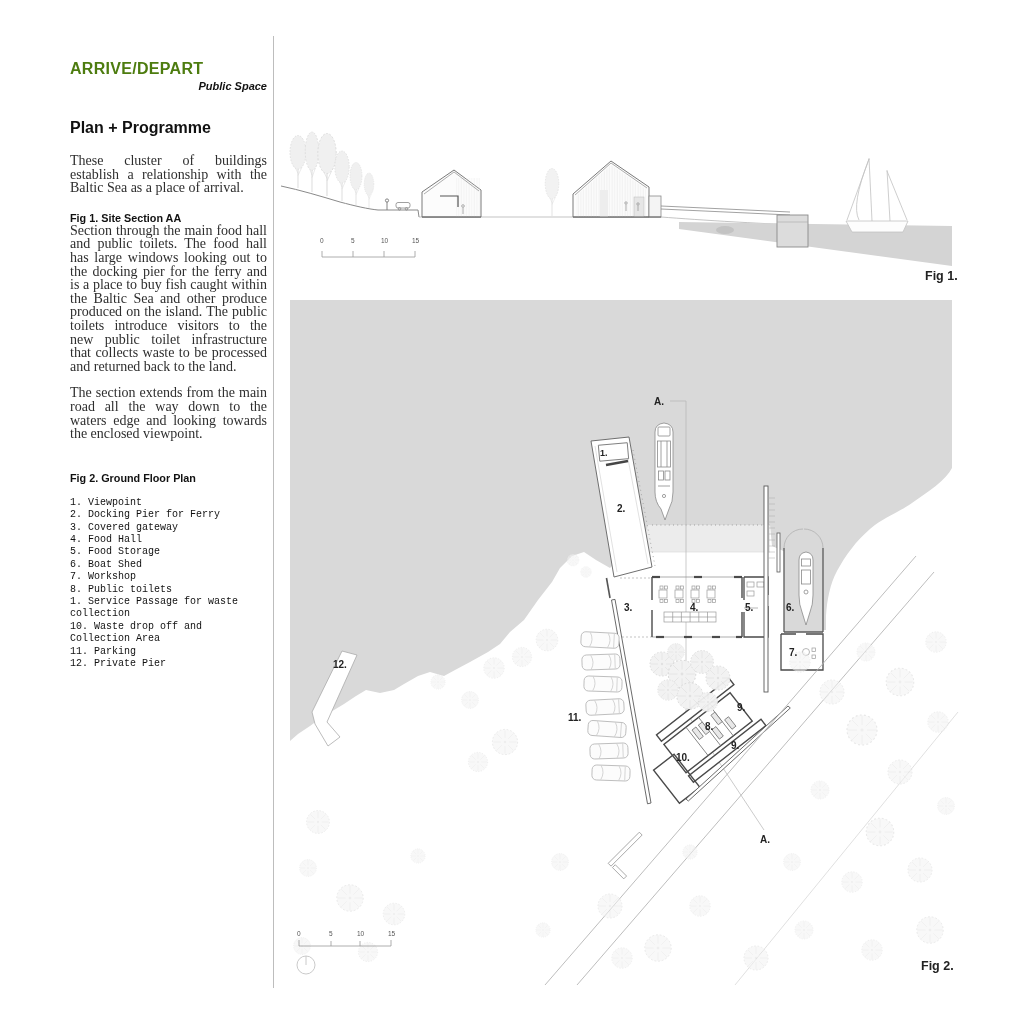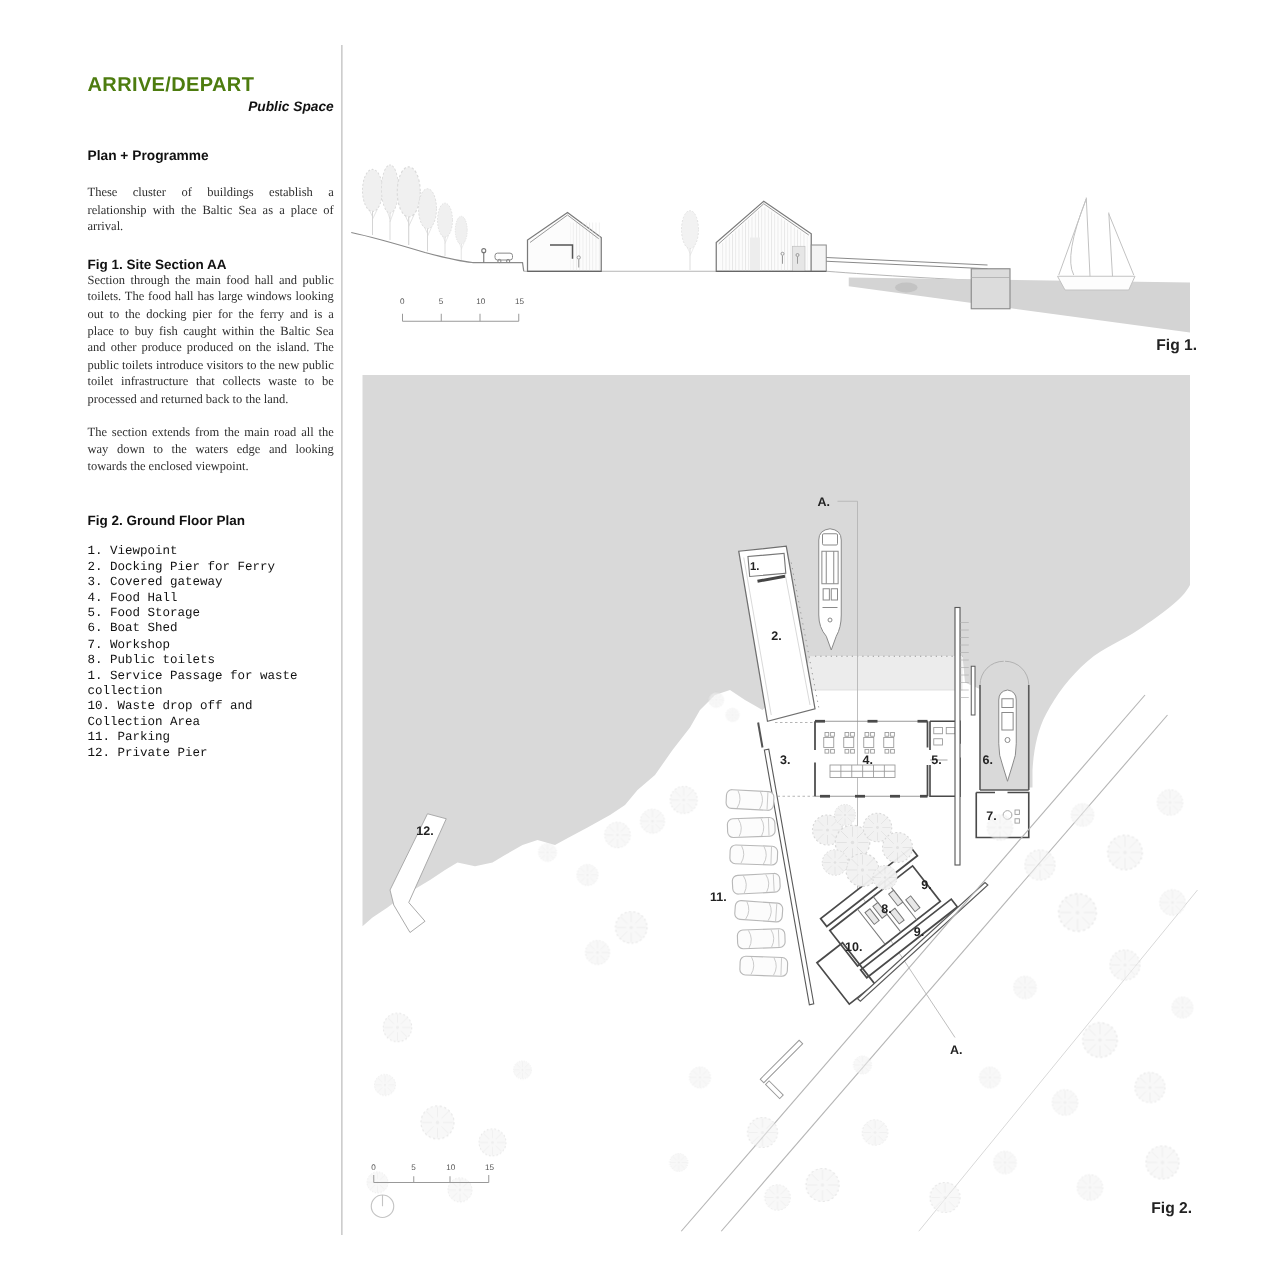--- a/index.html
+++ b/index.html
@@ -2,22 +2,22 @@
 <html><head>
 <meta charset="utf-8">
 <style>
   html,body{margin:0;padding:0;background:#ffffff;}
   #page{position:relative;width:1024px;height:1024px;background:#ffffff;overflow:hidden;
         font-family:"Liberation Sans",sans-serif;color:#1f1f1f;}
   .divider{position:absolute;left:273px;top:36px;width:1px;height:952px;background:#bdbdbd;}
   .leftcol{position:absolute;left:70px;top:60px;width:197px;}
   .leftcol h1{font-size:16px;font-weight:bold;letter-spacing:.3px;margin:0;color:#4d7c0f;}
   .subtitle{font-size:11px;font-style:italic;font-weight:bold;margin-top:2px;color:#111;text-align:right;}
-  .leftcol h2{font-size:11px;font-weight:bold;margin:27px 0 0 0;color:#111;}
-  p.serif{font-family:"Liberation Serif",serif;font-size:10px;line-height:13.6px;
+  .leftcol h2{font-size:16px;font-weight:bold;margin:27px 0 0 0;color:#111;}
+  p.serif{font-family:"Liberation Serif",serif;font-size:14px;line-height:13.6px;
           text-align:justify;margin:0;color:#2e2e2e;}
   .p1{margin-top:17px !important;}
   .figheading{font-size:10.8px;font-weight:bold;margin-top:17px;color:#111;}
   .fh2{margin-top:31px;}
   .pgap{margin-top:13px !important;}
   ul.legend{list-style:none;margin:13px 0 0 0;padding:0;font-family:Liberation Mono, monospace;}
   ul.legend li{font-size:10px;line-height:12.4px;color:#111;}
   svg{position:absolute;}
   svg text{font-family:"Liberation Sans",sans-serif;}
   .planNum{font-size:10px;font-weight:bold;fill:#222;}

